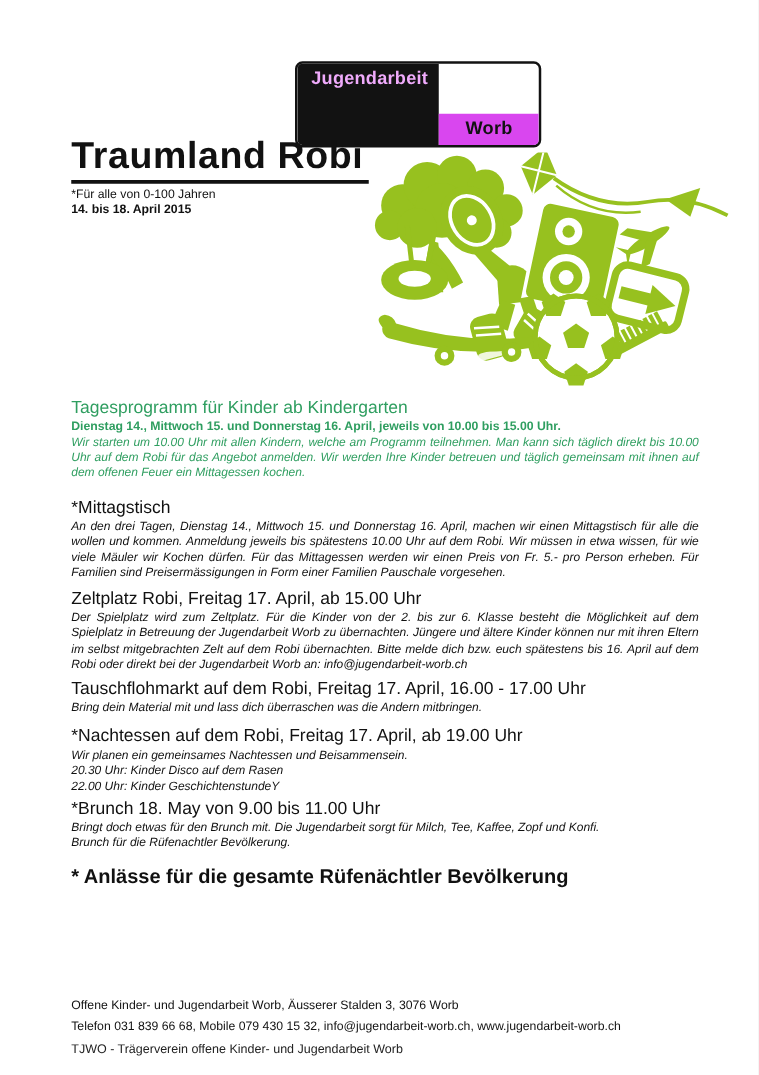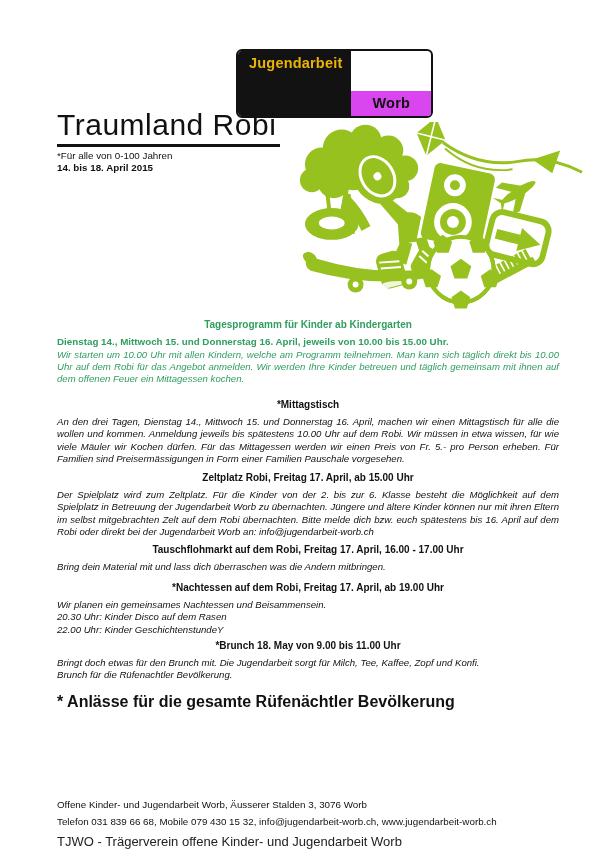--- a/index.html
+++ b/index.html
@@ -13,45 +13,45 @@
     overflow:hidden;
   }
   
   .logo{
     position:absolute;top:49px;left:236px;
     display:flex;align-items:stretch;
     border:2px solid #121212;border-radius:6px;overflow:hidden;
     font-weight:bold;font-size:14.5px;line-height:1;
     background:#fff;
   }
-  .logo .left{background:#121212;color:#eab308;padding:5px 9px 5px 11px;letter-spacing:.2px;}
+  .logo .left{background:#121212;color:#f0abfc;padding:5px 9px 5px 11px;letter-spacing:.2px;}
   .logo .right{background:#d946ef;color:#121212;padding:5px 21px;letter-spacing:.2px;margin-top:40px;}
   
   .title{
     position:absolute;top:108px;left:57px;
-    font-size:30px;font-weight:normal;letter-spacing:.5px;
+    font-size:30px;font-weight:bold;letter-spacing:.5px;
     line-height:34px;
     border-bottom:3px solid #111;padding-bottom:2px;padding-right:4px;
   }
   .subtitle{position:absolute;top:150px;left:57px;font-size:9.8px;line-height:12px;}
   .dates{position:absolute;top:162px;left:57px;font-size:9.8px;line-height:12px;font-weight:bold;}
   
   .illustration{position:absolute;top:122px;left:294px;width:298px;height:192px;}
   
   .section{position:absolute;left:57px;width:502px;}
-  .sec-heading{font-size:10px;font-weight:bold;line-height:18px;margin:0 0 2px 0;white-space:nowrap;text-align:center;}
+  .sec-heading{font-size:14px;font-weight:normal;line-height:18px;margin:0 0 2px 0;white-space:nowrap;}
   .sec-body{font-size:9.6px;line-height:12.3px;text-align:justify;}
   .sec-body div{min-height:12.3px;font-style:italic;}
   .green{color:var(--green-text,#2f9e60);}
   .green-sub{font-size:9.8px;font-weight:bold;line-height:12.5px;margin:1px 0 0 0;white-space:nowrap;}
   .footnote{position:absolute;top:693px;left:57px;font-size:16px;font-weight:bold;}
   
   .footer-line1{position:absolute;top:799px;left:57px;font-size:9.8px;}
   .footer-line2{position:absolute;top:816px;left:57px;font-size:9.8px;}
-  .footer-line3{position:absolute;top:834px;left:57px;font-size:13px;color:#222;}
+  .footer-line3{position:absolute;top:834px;left:57px;font-size:10px;color:#222;}
 </style>
 </head>
 <body>
 
 <div id="page">
 
   <div class="logo">
     <span class="left">Jugendarbeit</span>
     <span class="right">Worb</span>
   </div>

